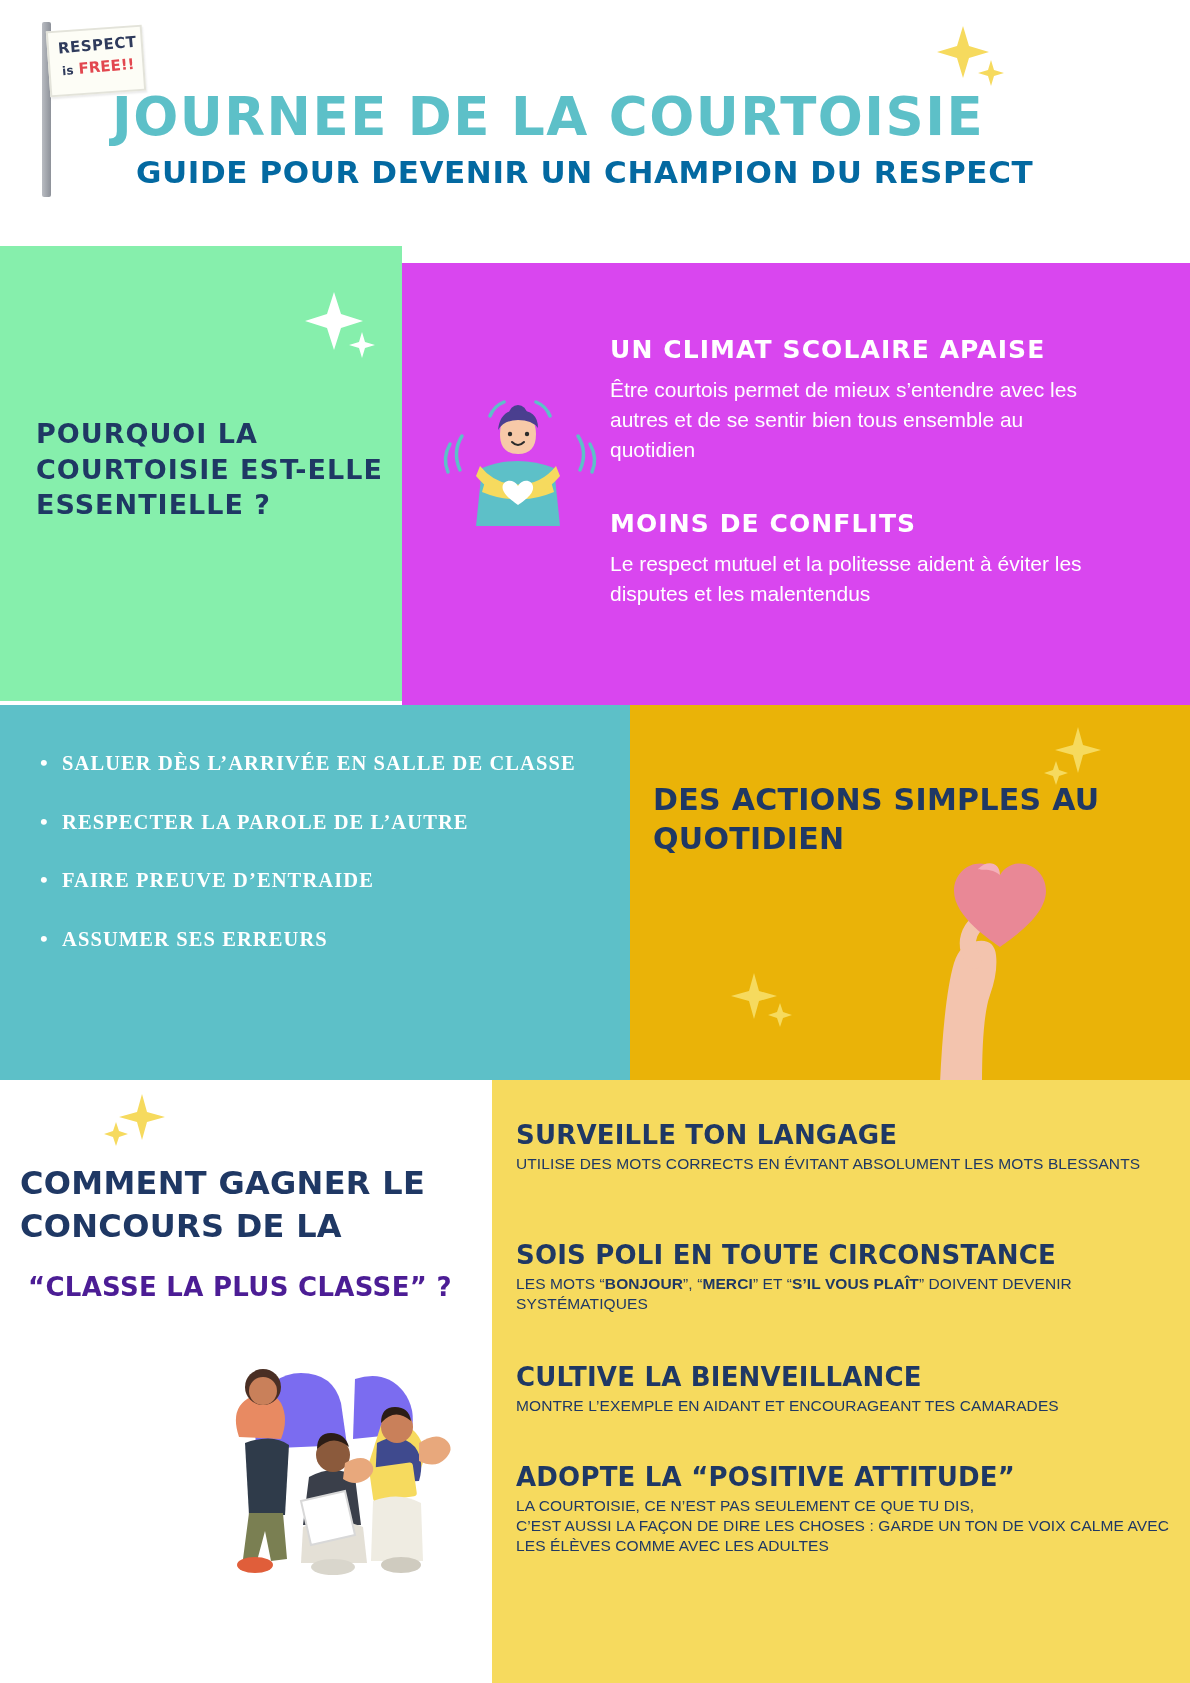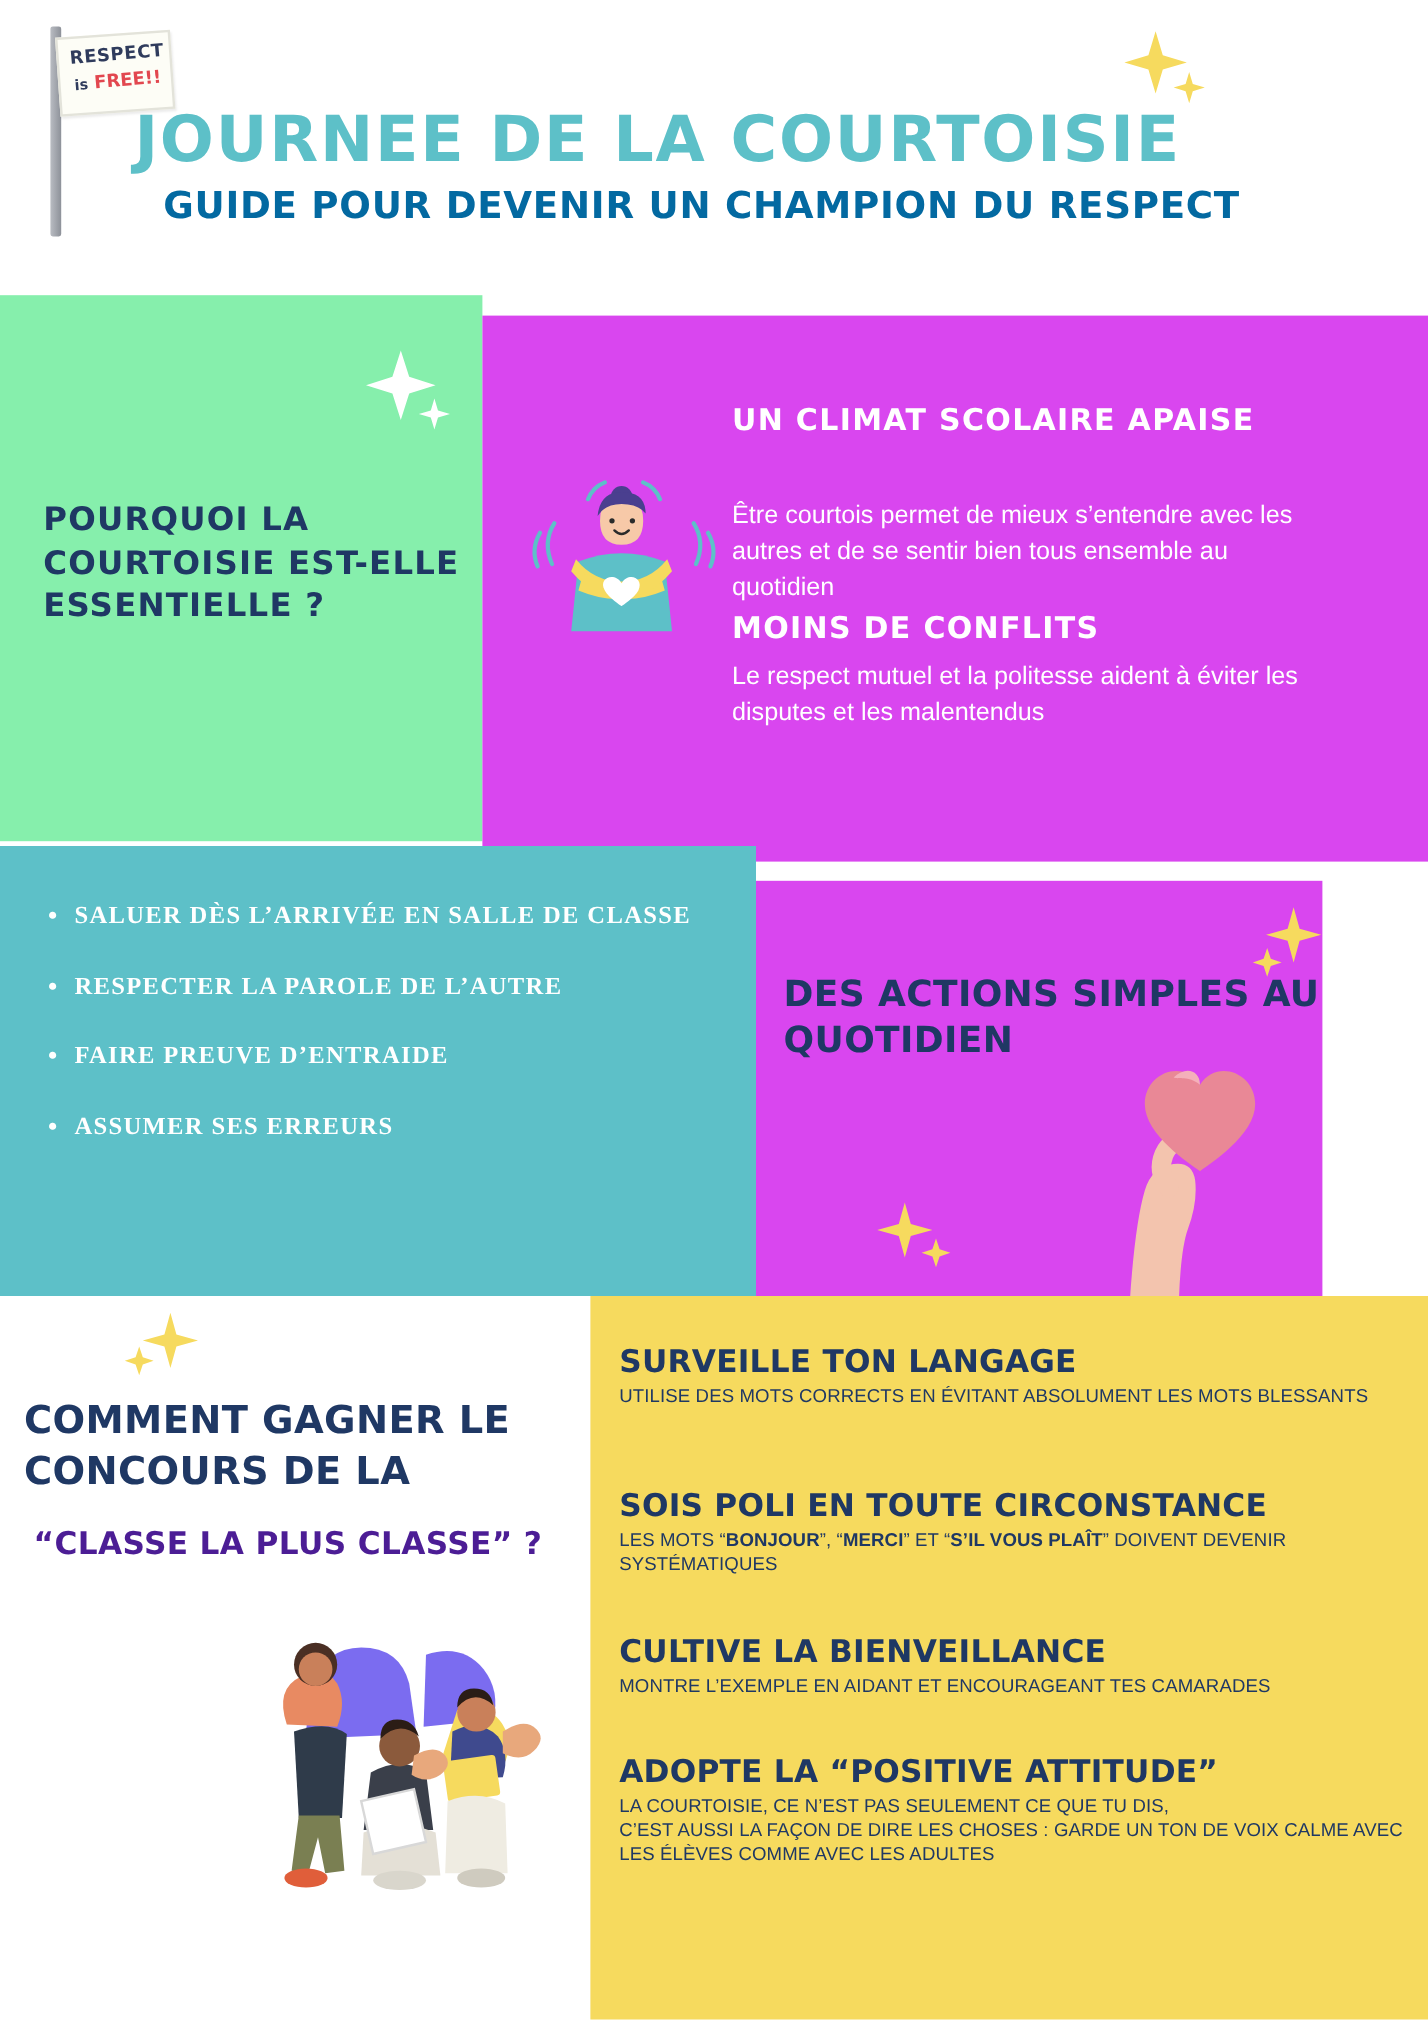--- a/index.html
+++ b/index.html
@@ -160,23 +160,23 @@
 
   
   .b2-left {
     position: absolute;
     left: 0; top: 705px;
     width: 630px; height: 375px;
     background: #5dc0c8;
   }
   .b2-right {
     position: absolute;
-    left: 630px; top: 734px;
-    width: 472px; height: 375px;
-    background: #d946ef;
+    left: 630px; top: 705px;
+    width: 560px; height: 375px;
+    background: #eab308;
   }
   .b2-list {
     position: absolute;
     left: 38px;
     top: 45px;
     width: 560px;
     margin: 0;
     padding: 0;
     list-style: none;
   }
@@ -306,21 +306,21 @@
 <div class="b1-left">
   <div class="b1-title">POURQUOI LA COURTOISIE EST-ELLE ESSENTIELLE ?</div>
   <svg class="spark" style="left:300px;top:40px;" width="80" height="80" viewBox="0 0 80 80">
     <path d="M34 6 L41 28 L63 35 L41 42 L34 64 L27 42 L5 35 L27 28 Z" fill="#ffffff"></path>
     <path d="M62 46 L65 56 L75 59 L65 62 L62 72 L59 62 L49 59 L59 56 Z" fill="#ffffff"></path>
   </svg>
 </div>
 
 <div class="b1-right">
   <div class="b1-h" style="left:208px; top:72px;">UN CLIMAT SCOLAIRE APAISE</div>
-  <div class="b1-p" style="left:208px; top:112px; width:490px;margin-top:40px;">Être courtois permet de mieux s’entendre avec les  autres et de se sentir bien tous ensemble au quotidien</div>
+  <div class="b1-p" style="left:208px; top:112px; width:490px;">Être courtois permet de mieux s’entendre avec les  autres et de se sentir bien tous ensemble au quotidien</div>
 
   <div class="b1-h" style="left:208px; top:246px;">MOINS DE CONFLITS</div>
   <div class="b1-p" style="left:208px; top:286px; width:500px;">Le respect mutuel et la politesse aident à éviter les disputes et les malentendus</div>
 </div>
 
 <svg class="hug" viewBox="0 0 180 130">
 
   <g stroke="#5dc0c8" stroke-width="3.5" fill="none" stroke-linecap="round">
     <path d="M32 36 q-10 16 -2 34"></path>
     <path d="M20 44 q-8 14 -2 28"></path>

